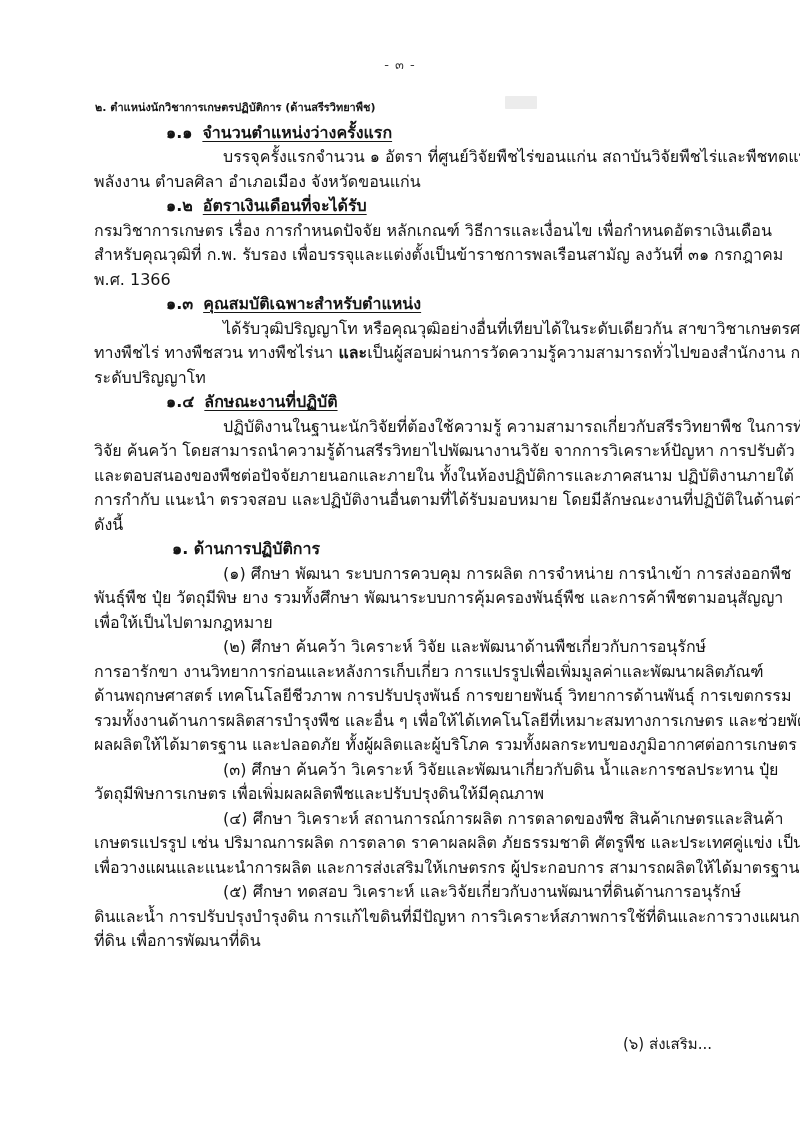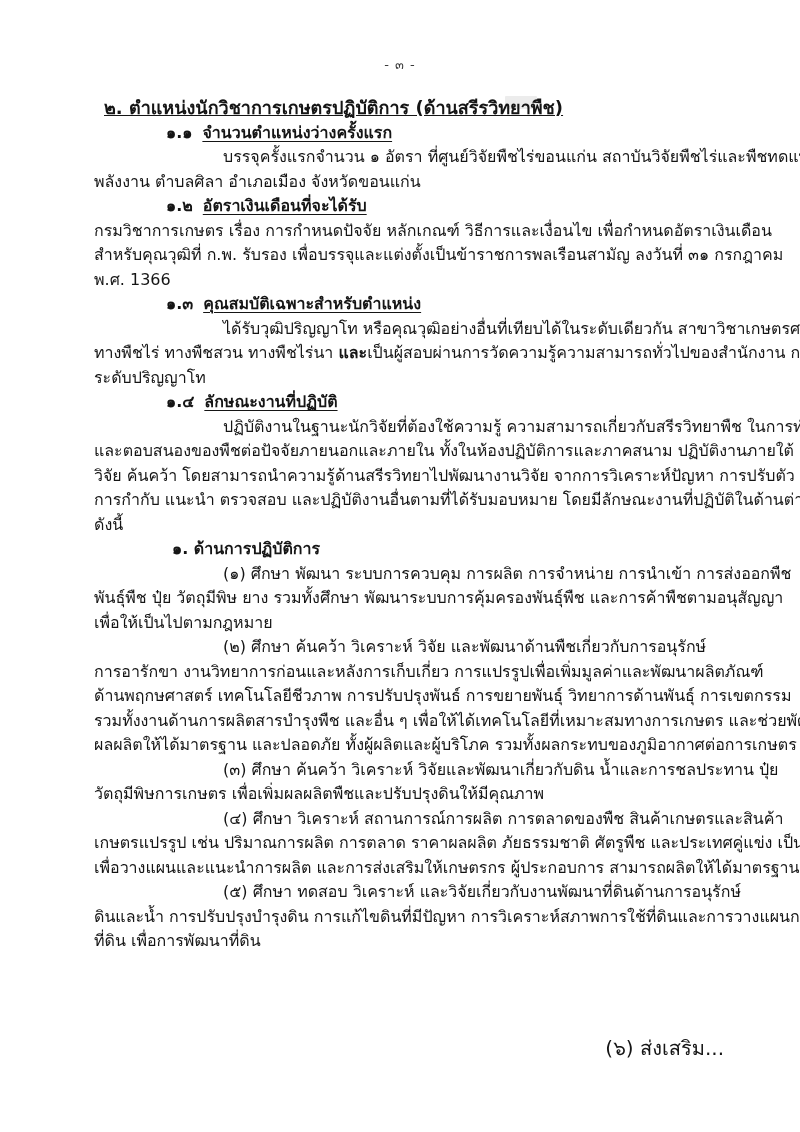--- a/index.html
+++ b/index.html
@@ -22,31 +22,31 @@
     background:#dcdcdc;opacity:.55;border-radius:1px;
   }
   .content{
     position:absolute;top:96px;left:80px;width:684px;
     font-size:16px;
   }
   .line{
     height:24.5px;line-height:24.5px;
     white-space:nowrap;overflow:visible;
   }
-  .h{font-weight:bold;margin-left:24px;font-size:18px;text-decoration:underline;}
+  .h{font-weight:bold;margin-left:15px;font-size:11px;}
   .sub{font-weight:bold;margin-left:86px;}
   .sub .num{margin-right:10px;}
   .sub .t{text-decoration:underline;text-underline-offset:3px;}
   .first{margin-left:143px;}
   .cont{margin-left:14px;}
   .list{margin-left:92px;font-weight:bold;}
   .b{font-weight:bold;}
   .continuation{
-    position:absolute;top:1032px;right:76px;
-    font-size:20px;color:#151515;text-align:right;
+    position:absolute;top:1032px;right:88px;
+    font-size:15px;color:#151515;text-align:right;
   }
 </style>
 </head>
 <body>
 
 <div class="page">
   <div class="page-number">- ๓ -</div>
   <div class="scan-artifact"></div>
   <div class="content">
     <div class="line h">๒. ตำแหน่งนักวิชาการเกษตรปฏิบัติการ (ด้านสรีรวิทยาพืช)</div>
@@ -57,22 +57,22 @@
         <div class="line sub"><span class="num">๑.๒</span><span class="t">อัตราเงินเดือนที่จะได้รับ</span></div>
         <div class="line cont">กรมวิชาการเกษตร  เรื่อง  การกำหนดปัจจัย หลักเกณฑ์ วิธีการและเงื่อนไข เพื่อกำหนดอัตราเงินเดือน</div>
         <div class="line cont">สำหรับคุณวุฒิที่ ก.พ. รับรอง  เพื่อบรรจุและแต่งตั้งเป็นข้าราชการพลเรือนสามัญ ลงวันที่ ๓๑ กรกฎาคม</div>
         <div class="line cont">พ.ศ. 1366</div>
         <div class="line sub"><span class="num">๑.๓</span><span class="t">คุณสมบัติเฉพาะสำหรับตำแหน่ง</span></div>
         <div class="line first">ได้รับวุฒิปริญญาโท หรือคุณวุฒิอย่างอื่นที่เทียบได้ในระดับเดียวกัน สาขาวิชาเกษตรศาสตร์</div>
         <div class="line cont"><span>ทางพืชไร่ ทางพืชสวน ทางพืชไร่นา  </span><span class="b">และ</span><span>เป็นผู้สอบผ่านการวัดความรู้ความสามารถทั่วไปของสำนักงาน ก.พ.</span></div>
         <div class="line cont">ระดับปริญญาโท</div>
         <div class="line sub"><span class="num">๑.๔</span><span class="t">ลักษณะงานที่ปฏิบัติ</span></div>
         <div class="line first">ปฏิบัติงานในฐานะนักวิจัยที่ต้องใช้ความรู้ ความสามารถเกี่ยวกับสรีรวิทยาพืช ในการทำงาน</div>
+        <div class="line cont">วิจัย ค้นคว้า โดยสามารถนำความรู้ด้านสรีรวิทยาไปพัฒนางานวิจัย จากการวิเคราะห์ปัญหา การปรับตัว</div>
         <div class="line cont">และตอบสนองของพืชต่อปัจจัยภายนอกและภายใน ทั้งในห้องปฏิบัติการและภาคสนาม ปฏิบัติงานภายใต้</div>
-        <div class="line cont">วิจัย ค้นคว้า โดยสามารถนำความรู้ด้านสรีรวิทยาไปพัฒนางานวิจัย จากการวิเคราะห์ปัญหา การปรับตัว</div>
         <div class="line cont">การกำกับ แนะนำ ตรวจสอบ และปฏิบัติงานอื่นตามที่ได้รับมอบหมาย โดยมีลักษณะงานที่ปฏิบัติในด้านต่าง ๆ</div>
         <div class="line cont">ดังนี้</div>
         <div class="line list">๑.  ด้านการปฏิบัติการ</div>
         <div class="line first">(๑)  ศึกษา พัฒนา ระบบการควบคุม การผลิต การจำหน่าย การนำเข้า การส่งออกพืช</div>
         <div class="line cont">พันธุ์พืช ปุ๋ย วัตถุมีพิษ ยาง รวมทั้งศึกษา พัฒนาระบบการคุ้มครองพันธุ์พืช และการค้าพืชตามอนุสัญญา</div>
         <div class="line cont">เพื่อให้เป็นไปตามกฎหมาย</div>
         <div class="line first">(๒)  ศึกษา ค้นคว้า วิเคราะห์ วิจัย และพัฒนาด้านพืชเกี่ยวกับการอนุรักษ์</div>
         <div class="line cont">การอารักขา งานวิทยาการก่อนและหลังการเก็บเกี่ยว การแปรรูปเพื่อเพิ่มมูลค่าและพัฒนาผลิตภัณฑ์</div>
         <div class="line cont">ด้านพฤกษศาสตร์ เทคโนโลยีชีวภาพ การปรับปรุงพันธ์ การขยายพันธุ์ วิทยาการด้านพันธุ์ การเขตกรรม</div>
         <div class="line cont">รวมทั้งงานด้านการผลิตสารบำรุงพืช และอื่น ๆ เพื่อให้ได้เทคโนโลยีที่เหมาะสมทางการเกษตร และช่วยพัฒนา</div>

